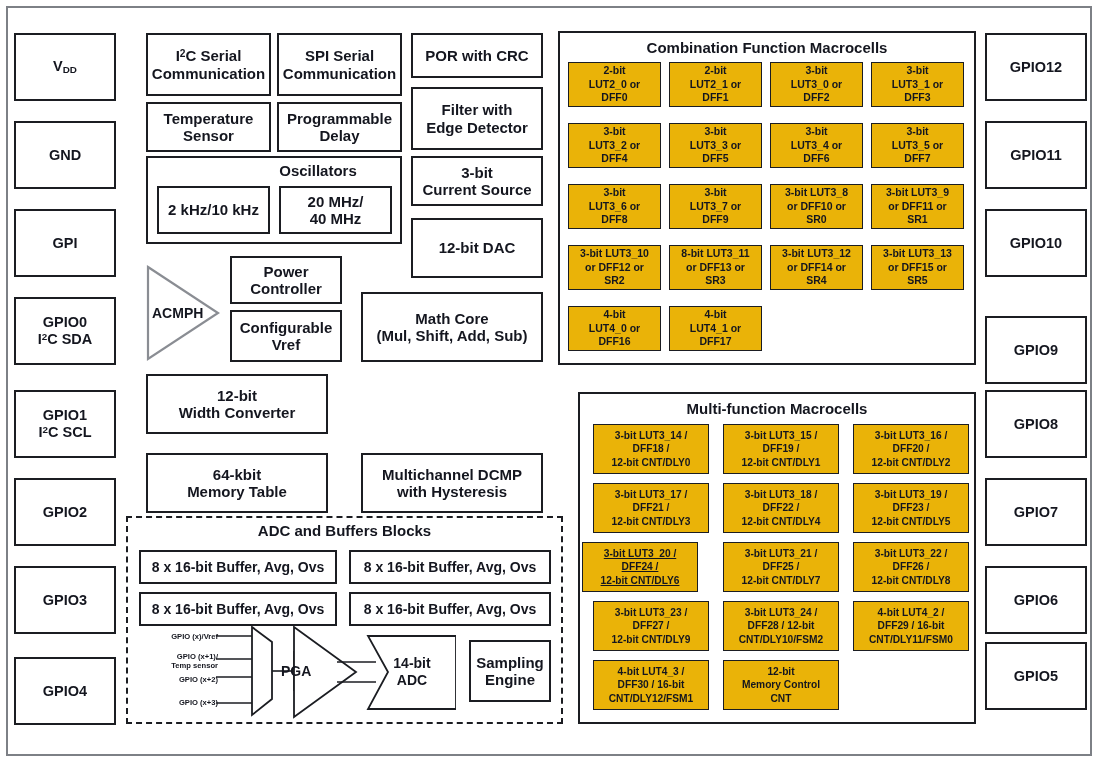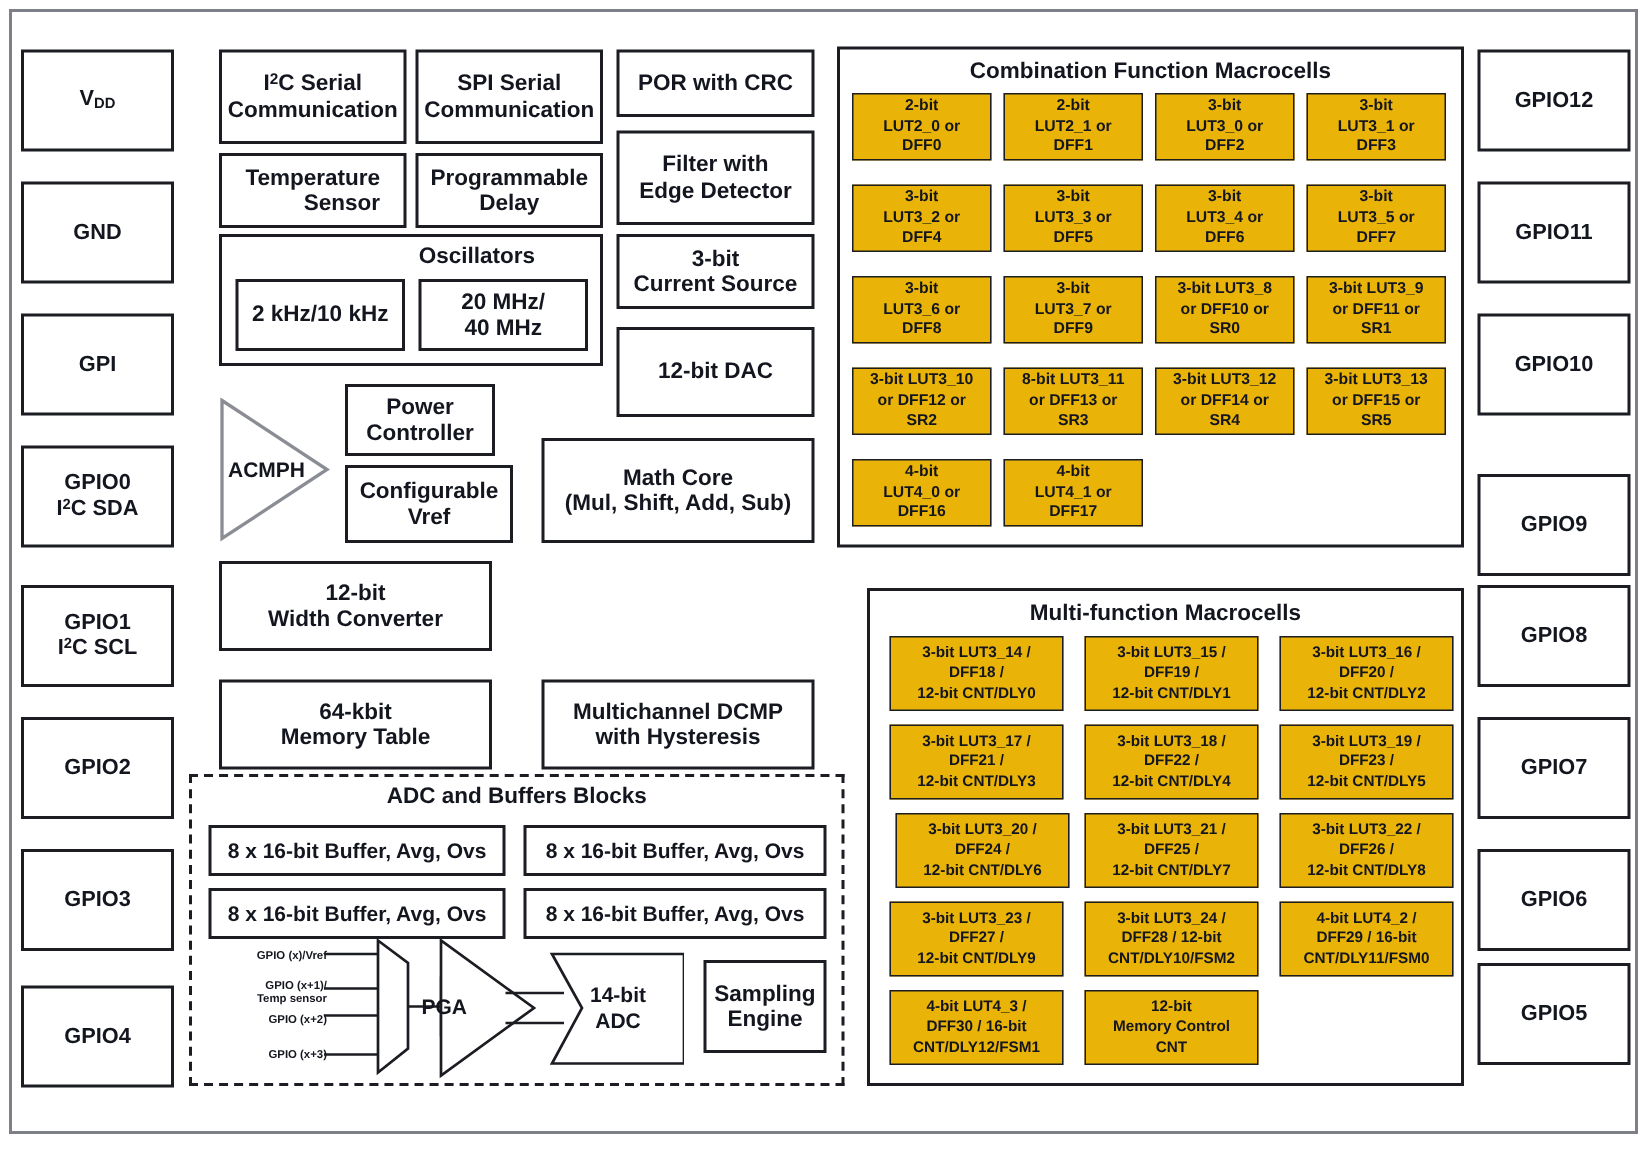--- a/index.html
+++ b/index.html
@@ -148,21 +148,21 @@
   <div class="box pin" style="left:985px;top:566px;width:102px;height:68px;">GPIO6</div>
   <div class="box pin" style="left:985px;top:642px;width:102px;height:68px;">GPIO5</div>
 
   <div class="box blk" style="left:146px;top:33px;width:125px;height:63px;">
     <span>I<sup>2</sup>C Serial<br>Communication</span>
   </div>
   <div class="box blk" style="left:277px;top:33px;width:125px;height:63px;">SPI Serial
 Communication</div>
   <div class="box blk" style="left:411px;top:33px;width:132px;height:45px;">POR with CRC</div>
 
-  <div class="box blk" style="left:146px;top:102px;width:125px;height:50px;text-align:right;">Temperature
+  <div class="box blk" style="left:146px;top:102px;width:125px;height:50px;">Temperature
 Sensor</div>
   <div class="box blk" style="left:277px;top:102px;width:125px;height:50px;">Programmable
 Delay</div>
   <div class="box blk" style="left:411px;top:87px;width:132px;height:63px;">Filter with
 Edge Detector</div>
 
   <div class="group" style="left:146px;top:156px;width:256px;height:88px;"></div>
   <div class="group-title" style="left:146px;top:162px;width:256px;padding-left:44px;">Oscillators</div>
   <div class="box blk" style="left:157px;top:186px;width:113px;height:48px;">2 kHz/10 kHz</div>
   <div class="box blk" style="left:279px;top:186px;width:113px;height:48px;">20 MHz/
@@ -172,21 +172,21 @@
 Current Source</div>
   <div class="box blk" style="left:411px;top:218px;width:132px;height:60px;">12-bit DAC</div>
 
   <div class="acmph-wrap" style="left:144px;top:264px;width:78px;height:98px;">
     <svg width="78" height="98" viewBox="0 0 78 98">
       <polygon points="4,3 74,49 4,95" fill="#ffffff" stroke="#8a8d93" stroke-width="2.2" stroke-linejoin="miter"></polygon>
     </svg>
     <div class="acmph-label">ACMPH</div>
   </div>
 
-  <div class="box blk" style="left:230px;top:256px;width:100px;height:48px;">Power
+  <div class="box blk" style="left:230px;top:256px;width:112px;height:48px;">Power
 Controller</div>
   <div class="box blk" style="left:230px;top:310px;width:112px;height:52px;">Configurable
 Vref</div>
   <div class="box blk" style="left:361px;top:292px;width:182px;height:70px;">Math Core
 (Mul, Shift, Add, Sub)</div>
 
   <div class="box blk" style="left:146px;top:374px;width:182px;height:60px;">12-bit
 Width Converter</div>
 
   <div class="box blk" style="left:146px;top:453px;width:182px;height:60px;">64-kbit
@@ -312,21 +312,21 @@
   <div class="cell mf" style="left:593px;top:483px;width:116px;height:50px;">3-bit LUT3_17 /
 DFF21 /
 12-bit CNT/DLY3</div>
   <div class="cell mf" style="left:723px;top:483px;width:116px;height:50px;">3-bit LUT3_18 /
 DFF22 /
 12-bit CNT/DLY4</div>
   <div class="cell mf" style="left:853px;top:483px;width:116px;height:50px;">3-bit LUT3_19 /
 DFF23 /
 12-bit CNT/DLY5</div>
 
-  <div class="cell mf" style="left:597px;top:542px;width:116px;height:50px;">3-bit LUT3_20 /
+  <div class="cell mf" style="left:582px;top:542px;width:116px;height:50px;text-decoration:underline;">3-bit LUT3_20 /
 DFF24 /
 12-bit CNT/DLY6</div>
   <div class="cell mf" style="left:723px;top:542px;width:116px;height:50px;">3-bit LUT3_21 /
 DFF25 /
 12-bit CNT/DLY7</div>
   <div class="cell mf" style="left:853px;top:542px;width:116px;height:50px;">3-bit LUT3_22 /
 DFF26 /
 12-bit CNT/DLY8</div>
 
   <div class="cell mf" style="left:593px;top:601px;width:116px;height:50px;">3-bit LUT3_23 /

